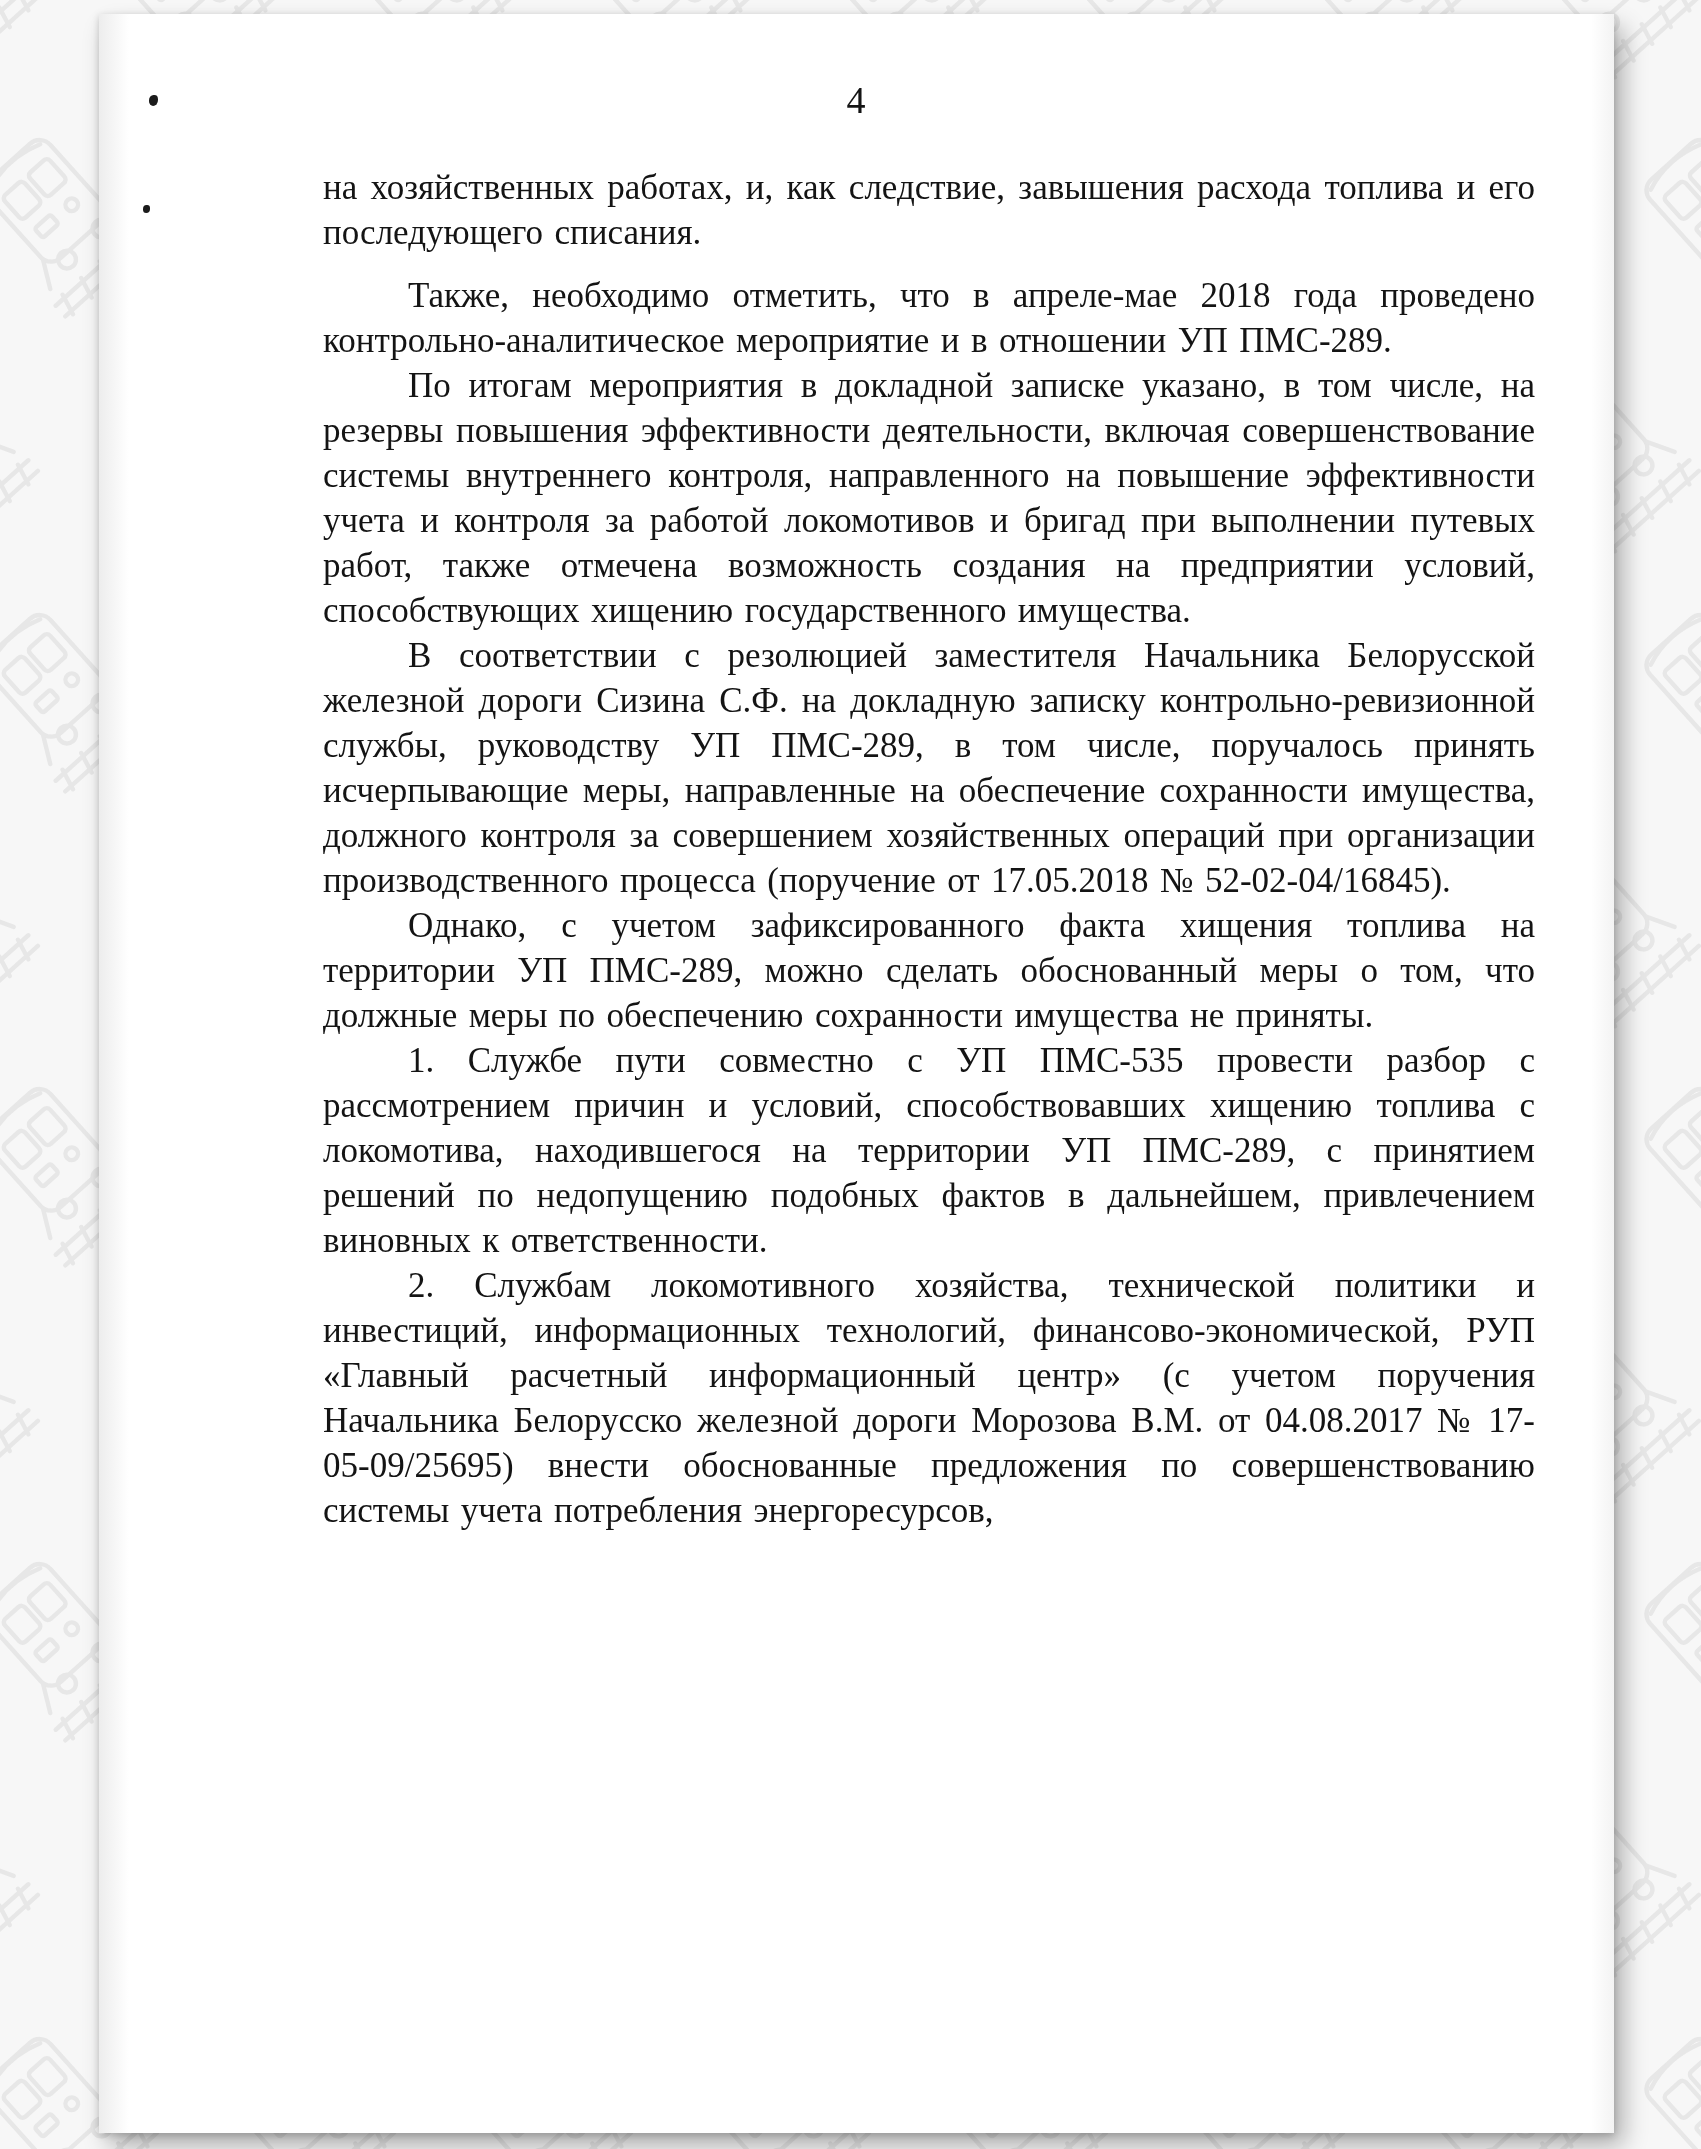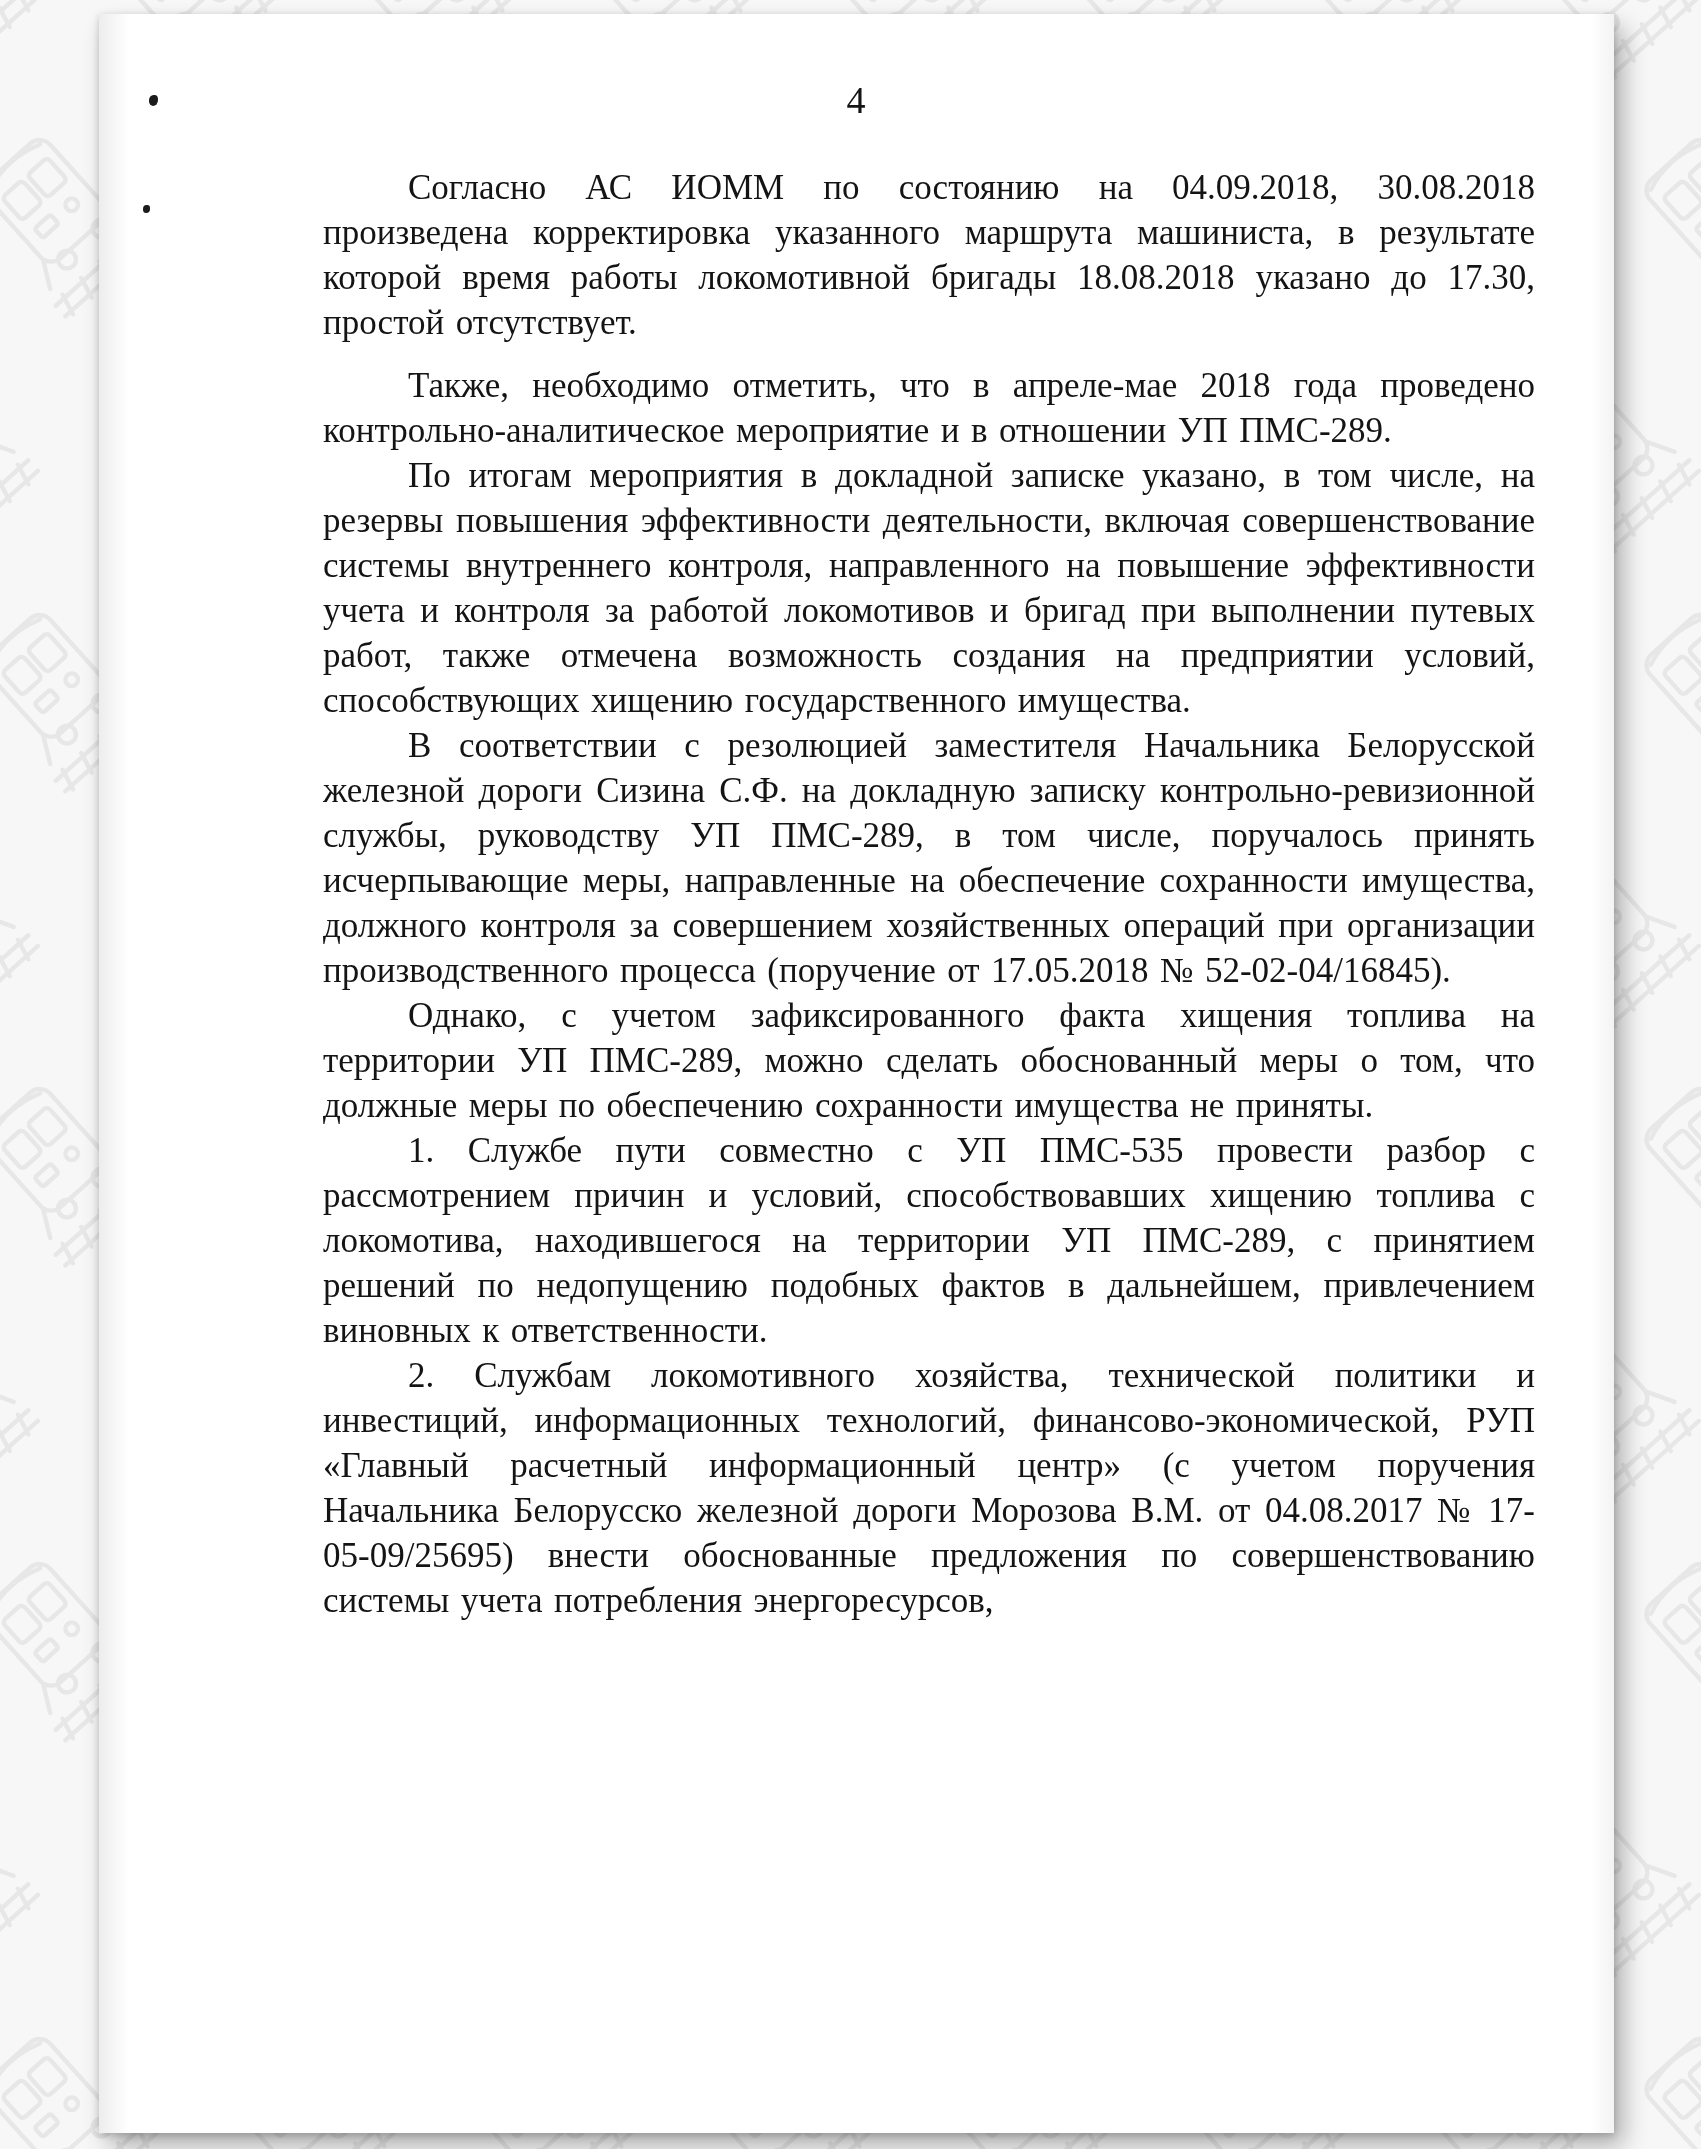--- a/index.html
+++ b/index.html
@@ -1124,21 +1124,21 @@
   </div>
 
 <div id="document-page">
   <div id="ink-dot-1" class="ink-dot"></div>
   <div id="ink-dot-2" class="ink-dot"></div>
 
   <div id="page-number">4</div>
 
   <div id="document-body">
 
-      <p class="para">Согласно АС ИОММ по состоянию на 04.09.2018, 30.08.2018 произведена корректировка указанного маршрута машиниста, в результате которой время работы локомотивной бригады 18.08.2018 указано до 17.30, простой отсутствует.</p>
+  <p class="para no-indent">на хозяйственных работах, и, как следствие, завышения расхода топлива и его последующего списания.</p>
       <p class="para gap-before">Также, необходимо отметить, что в апреле-мае 2018 года проведено контрольно-аналитическое мероприятие и в отношении УП ПМС-289.</p>
       <p class="para">По итогам мероприятия в докладной записке указано, в том числе, на резервы повышения эффективности деятельности, включая совершенствование системы внутреннего контроля, направленного на повышение эффективности учета и контроля за работой локомотивов и бригад при выполнении путевых работ, также отмечена возможность создания на предприятии условий, способствующих хищению государственного имущества.</p>
       <p class="para">В соответствии с резолюцией заместителя Начальника Белорусской железной дороги Сизина С.Ф. на докладную записку контрольно-ревизионной службы, руководству УП ПМС-289, в том числе, поручалось принять исчерпывающие меры, направленные на обеспечение сохранности имущества, должного контроля за совершением хозяйственных операций при организации производственного процесса (поручение от 17.05.2018 № 52-02-04/16845).</p>
       <p class="para">Однако, с учетом зафиксированного факта хищения топлива на территории УП ПМС-289, можно сделать обоснованный меры о том, что должные меры по обеспечению сохранности имущества не приняты.</p>
       <p class="para">1. Службе пути совместно с УП ПМС-535 провести разбор с рассмотрением причин и условий, способствовавших хищению топлива с локомотива, находившегося на территории УП ПМС-289, с принятием решений по недопущению подобных фактов в дальнейшем, привлечением виновных к ответственности.</p>
       <p class="para">2. Службам локомотивного хозяйства, технической политики и инвестиций, информационных технологий, финансово-экономической, РУП «Главный расчетный информационный центр» (с учетом поручения Начальника Белорусско железной дороги Морозова В.М. от 04.08.2017 № 17-05-09/25695) внести обоснованные предложения по совершенствованию системы учета потребления энергоресурсов,</p>
     </div>
 </div>
 
 

